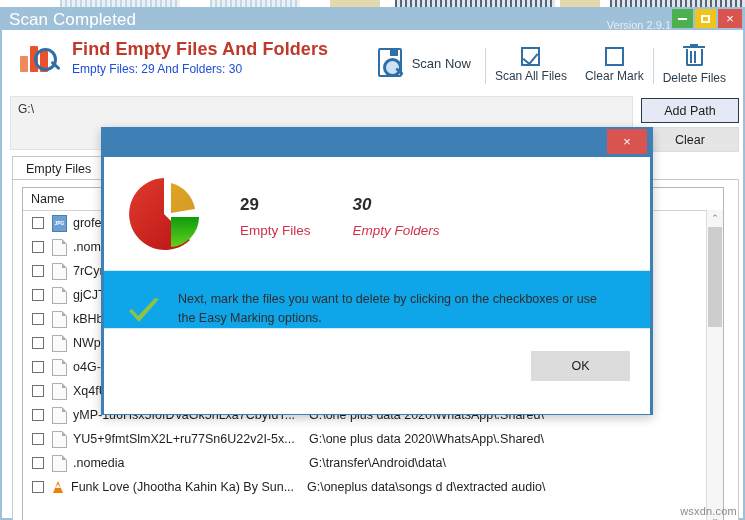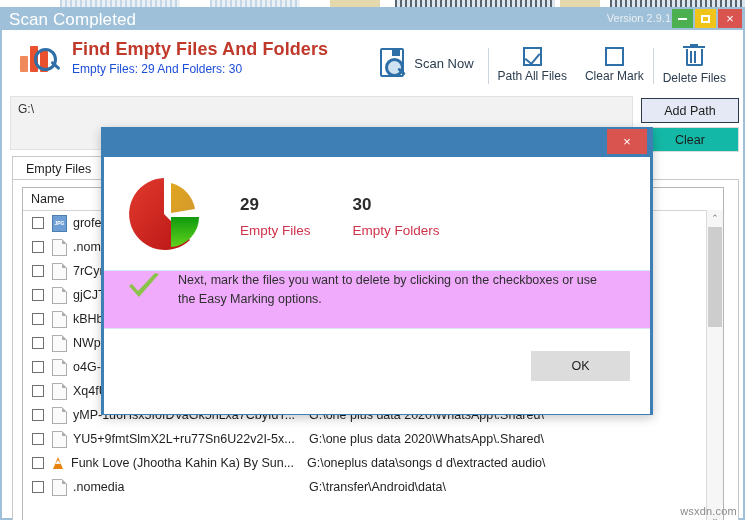--- a/index.html
+++ b/index.html
@@ -38,21 +38,21 @@
   .titlebar {
     position:absolute; left:0; top:7px; width:745px; height:23px;
     background:#9fc0d9;
   }
   .titlebar-text {
     position:absolute; left:9px; top:3px;
     font-size:17px; color:#ffffff;
     letter-spacing:.1px;
   }
   .version-text {
-    position:absolute; right:74px; top:5px;
+    position:absolute; right:74px; top:12px;
     font-size:11px; color:#e9eef2;
   }
   .win-btn {
     position:absolute; top:2px; width:21px; height:19px;
     display:flex; align-items:center; justify-content:center;
     cursor:pointer;
   }
   .win-min { right:52px; background:#4caf50; }
   .win-max { right:29px; background:#f0c419; }
   .win-close { right:3px;  background:#d9534f; width:24px;}
@@ -166,21 +166,21 @@
     position:absolute; left:7px; top:5px; font-size:12px; color:#333333;
   }
   .btn-addpath {
     position:absolute; left:639px; top:68px; width:98px; height:25px;
     background:#e4e9f5; border:1.5px solid #2b3a4a; box-sizing:border-box;
     font-size:12.5px; color:#1c1c1c; display:flex; align-items:center; justify-content:center;
     cursor:pointer;
   }
   .btn-clear {
     position:absolute; left:639px; top:97px; width:98px; height:25px;
-    background:#14b8a6; border:1px solid #dcdcdc; box-sizing:border-box;
+    background:#e5e5e5; border:1px solid #dcdcdc; box-sizing:border-box;
     font-size:12.5px; color:#1c1c1c; display:flex; align-items:center; justify-content:center;
     cursor:pointer;
   }
 
   
   .tabstrip {
     position:absolute; left:10px; top:126px; width:727px; height:24px;
   }
   .tab {
     position:absolute; left:0; top:0; height:24px; padding:0 13px;
@@ -282,26 +282,26 @@
   }
   .modal-top {
     position:relative; height:113px; background:#ffffff;
     display:flex; align-items:center;
   }
   .pie { position:relative; width:76px; height:76px; margin-left:24px; flex:none;}
   .pie svg { display:block; }
   .stat { margin-left:36px; }
   .stat-num { font-size:17px; font-weight:bold; color:#2b2b2b; line-height:30px;}
   .stat-lbl { font-size:13.5px; color:#d0324a; margin-top:3px;}
-  .stat2 { margin-left:42px; }
+  .stat2 { margin-left:42px;font-style:italic; }
 
   .modal-msg {
-    position:relative; height:57px; background:#f0abfc;
+    position:relative; height:57px; background:#0ea5e9;
     border-top:1px solid #d7e8f4; border-bottom:1px solid #d7e8f4;
-    display:flex; align-items:flex-start;
+    display:flex; align-items:flex-end;
   }
   .msg-tick { width:36px; height:32px; margin-left:22px; flex:none; position:relative;}
   .msg-text {
     margin-left:16px; font-size:12.5px; color:#2e2e2e; line-height:19px;
     max-width:430px;
   }
   .modal-foot {
     position:relative; height:85px; background:#ffffff;
   }
   .btn-ok {
@@ -374,21 +374,21 @@
           </div>
           <div class="scan-label">Scan Now</div>
         </div>
 
         <div class="tool-sep"></div>
 
         <div class="tool">
           <div class="ico-check">
               <div class="tick"></div>
             </div>
-          <div class="tool-label">Path All Files</div>
+          <div class="tool-label">Scan All Files</div>
         </div>
 
         <div class="tool">
           <div class="ico-box"></div>
           <div class="tool-label">Clear Mark</div>
         </div>
 
         <div class="tool-sep"></div>
 
         <div class="tool">
@@ -480,32 +480,32 @@
               <div class="rpath">G:\one plus data 2020\WhatsApp\.Shared\</div>
             </div>
             <div class="row">
               <div class="cb"></div>
               <div class="ficon generic"></div>
               <div class="rname">YU5+9fmtSlmX2L+ru77Sn6U22v2I-5x...</div>
               <div class="rpath">G:\one plus data 2020\WhatsApp\.Shared\</div>
             </div>
             <div class="row">
               <div class="cb"></div>
+              <div class="ficon generic"></div>
+              <div class="rname">.nomedia</div>
+              <div class="rpath">G:\transfer\Android\data\</div>
+            </div>
+            <div class="row">
+              <div class="cb"></div>
               <div class="ficon vlc">
                 <div class="cone"></div>
                 <div class="cone2"></div>
               </div>
               <div class="rname">Funk Love (Jhootha Kahin Ka) By Sun...</div>
               <div class="rpath">G:\oneplus data\songs d d\extracted audio\</div>
-            </div>
-            <div class="row">
-              <div class="cb"></div>
-              <div class="ficon generic"></div>
-              <div class="rname">.nomedia</div>
-              <div class="rpath">G:\transfer\Android\data\</div>
             </div>
           </div>
 
         <div class="vsb">
           <div class="sb-arrow sb-up">⌃</div>
           <div class="sb-thumb"></div>
           <div class="sb-arrow sb-down">⌄</div>
         </div>
 
       </div>

